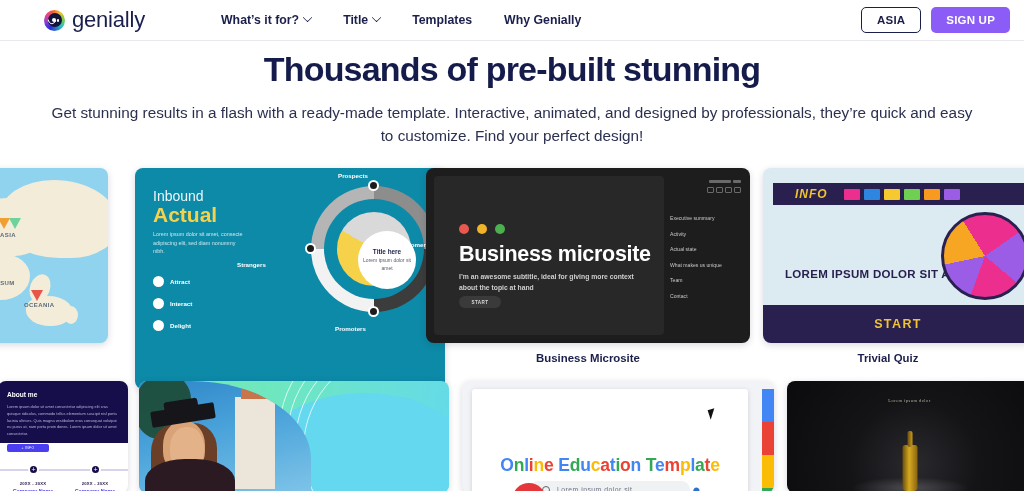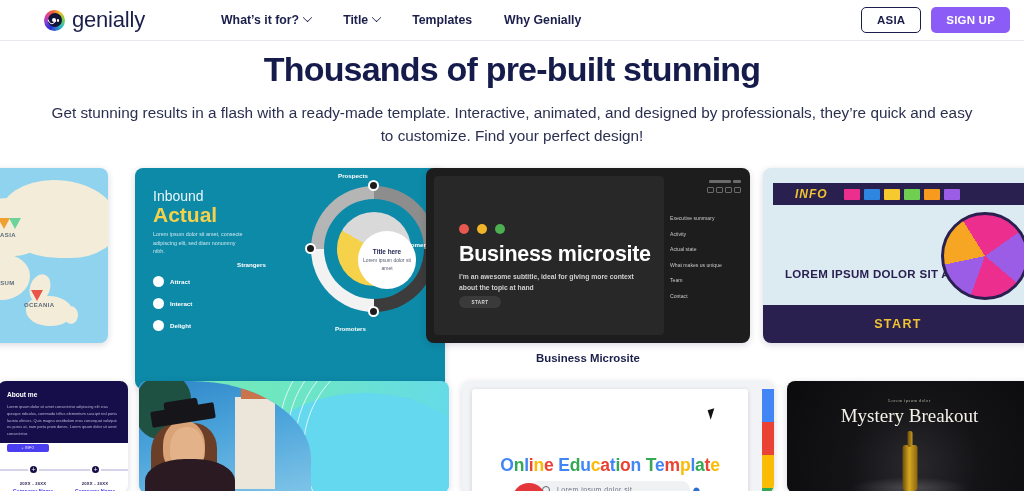--- a/index.html
+++ b/index.html
@@ -459,20 +459,21 @@
             <i style="background:#f79a1e"></i>
             <i style="background:#9b5de5"></i>
         </span>
       </div>
       <div class="quiz-sub">LOREM IPSUM DOLOR SIT AMET!</div>
       <div class="quiz-pie"></div>
       <div class="quiz-foot">
         <b>START</b>
       </div>
     </div>
+    <div class="card-title" style="width:250px;">Trivial Quiz</div>
   </div>
 </div>
 
 <div class="grid-row row2">
 
   <div class="card-wrap" style="width:128px; margin-left:-2px;">
     <div class="thumb t-about" style="width:130px; height:112px;">
       <div class="about-top">
         <h4>About me</h4>
         <p>Lorem ipsum dolor sit amet consectetur adipiscing elit cras quisque ridiculus, commodo tellus elementum suscipit nisl porta lacinia ultrices. Quis magna vestibulum eros consequat volutpat eu purus at, nam porta proin dones. Lorem ipsum dolor sit amet consectetur.</p>
@@ -530,18 +531,17 @@
           <i style="background:#ea4335"></i>
         <i style="background:#fbbc05"></i>
           <i style="background:#34a853"></i>
       </div>
     </div>
   </div>
 
   <div class="card-wrap" style="width:238px; margin-left:13px;">
     <div class="thumb t-myst" style="width:245px; height:112px;">
       <div class="myst-pre">Lorem ipsum dolor</div>
-      <div class="myst-h">Mystery Breakout</div>
       <span class="myst-glow"></span>
       <span class="bottle"></span>
     </div>
   </div>
 </div>
 
 </body></html>

